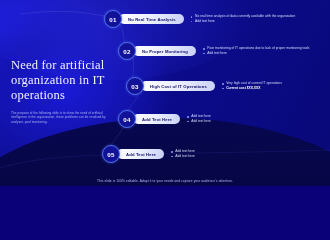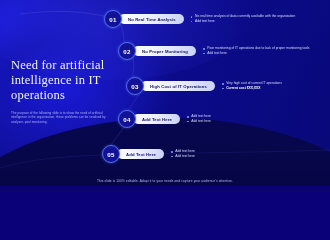--- a/index.html
+++ b/index.html
@@ -96,21 +96,21 @@
   <svg class="thread" viewBox="0 0 330 186" preserveAspectRatio="none">
     <path d="M20 14 C 70 8, 95 14, 112 18" stroke="#6f7fe0" stroke-width="0.4" fill="none" opacity="0.55"></path>
     <path d="M112 18 C 128 26, 120 38, 128 50" stroke="#6f7fe0" stroke-width="0.4" fill="none" opacity="0.5"></path>
     <path d="M128 50 C 140 62, 128 74, 136 85" stroke="#6f7fe0" stroke-width="0.4" fill="none" opacity="0.5"></path>
     <path d="M136 85 C 146 96, 126 106, 126 117" stroke="#6f7fe0" stroke-width="0.4" fill="none" opacity="0.45"></path>
     <path d="M126 117 C 126 132, 110 140, 110 150" stroke="#6f7fe0" stroke-width="0.4" fill="none" opacity="0.45"></path>
     <path d="M0 168 C 60 150, 140 156, 330 150" stroke="#3a3ab0" stroke-width="0.5" fill="none" opacity="0.4"></path>
   </svg>
 
   <div class="left">
-    <h1 class="title">Need for artificial intelligence in IT operations</h1>
+    <h1 class="title">Need for artificial organization in IT operations</h1>
     <p class="subtext">The purpose of the following slide is to show the need of artificial intelligence in the organization, these problems can be resolved by analyzer, pool monitoring.</p>
   </div>
 
   <div class="row" style="left:104px;top:10px;">
     <div class="badge">01</div>
     <div class="pill">No Real Time Analysis</div>
     <div class="bullets">
       <div class="bullet">
         <span class="dot"></span>
         <span>No real time analysis of data currently available with the organization</span>

